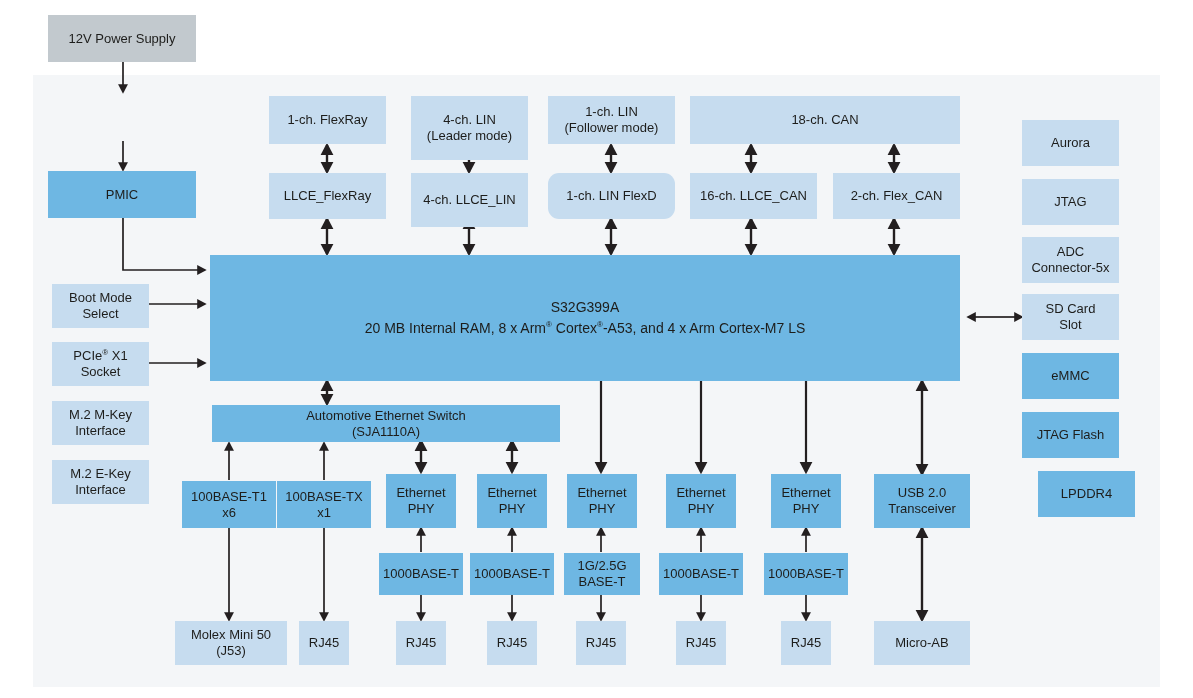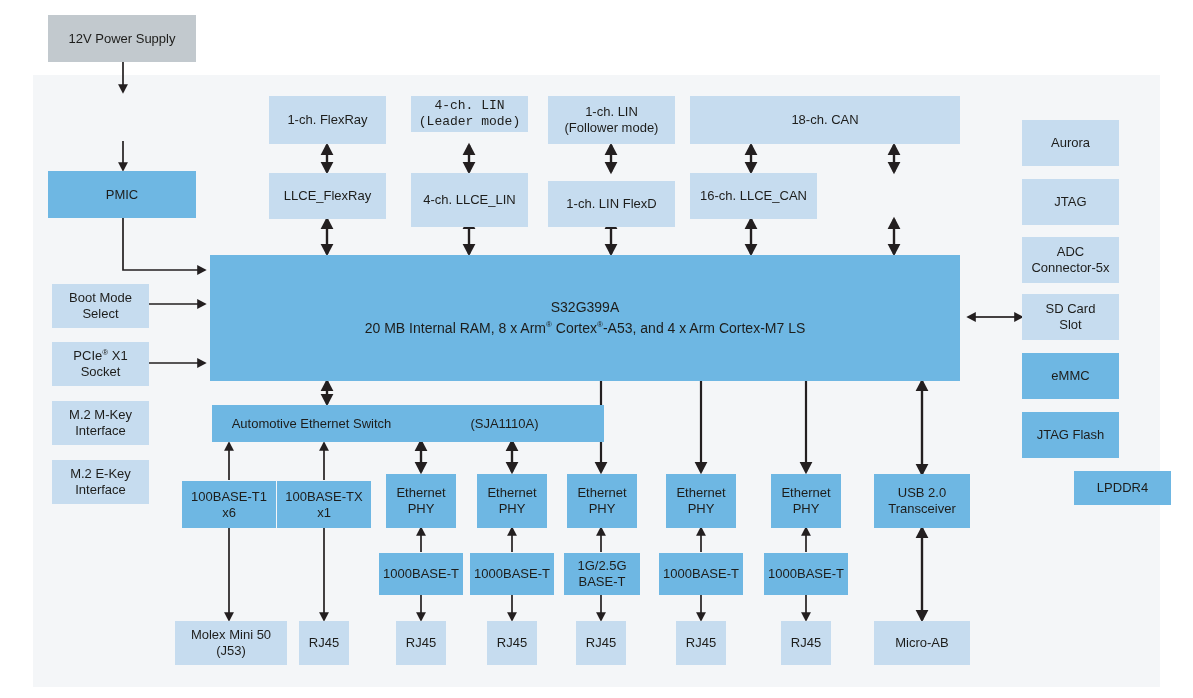--- a/index.html
+++ b/index.html
@@ -180,43 +180,46 @@
   <div class="blk light" style="left:52px;top:401px;width:97px;height:44px;">
     <span>M.2 M-Key<br>Interface</span>
   </div>
   <div class="blk light" style="left:52px;top:460px;width:97px;height:44px;">
     <span>M.2 E-Key<br>Interface</span>
   </div>
 
   <div class="blk light" style="left:269px;top:96px;width:117px;height:48px;">
     <span>1-ch. FlexRay</span>
   </div>
-  <div class="blk light" style="left:411px;top:96px;width:117px;height:36px;font-family:Liberation Mono, monospace;">
+  <div class="blk light" style="left:411px;top:96px;width:117px;height:64px;">
     <span>4-ch. LIN
 (Leader mode)</span>
   </div>
   <div class="blk light" style="left:548px;top:96px;width:127px;height:48px;">
     <span>1-ch. LIN
 (Follower mode)</span>
   </div>
   <div class="blk light" style="left:690px;top:96px;width:270px;height:48px;">
     <span>18-ch. CAN</span>
   </div>
 
   <div class="blk light" style="left:269px;top:173px;width:117px;height:46px;">
     <span>LLCE_FlexRay</span>
   </div>
   <div class="blk light" style="left:411px;top:173px;width:117px;height:54px;">
     <span>4-ch. LLCE_LIN</span>
   </div>
-  <div class="blk light" style="left:548px;top:181px;width:127px;height:46px;">
+  <div class="blk light" style="left:548px;top:173px;width:127px;height:46px;border-radius:11px;">
     <span>1-ch. LIN FlexD</span>
   </div>
   <div class="blk light" style="left:690px;top:173px;width:127px;height:46px;">
     <span>16-ch. LLCE_CAN</span>
+  </div>
+  <div class="blk light" style="left:833px;top:173px;width:127px;height:46px;">
+    <span>2-ch. Flex_CAN</span>
   </div>
 
   <div class="blk mid" id="soc" style="left:210px;top:255px;width:750px;height:126px;flex-direction:column;">
     <span class="l1">S32G399A</span>
     <span>20 MB Internal RAM, 8 x Arm<sup>®</sup> Cortex<sup>®</sup>-A53, and 4 x Arm Cortex-M7 LS</span>
   </div>
 
   <div class="blk light" style="left:1022px;top:120px;width:97px;height:46px;">
     <span>Aurora</span>
   </div>
@@ -228,25 +231,25 @@
   </div>
   <div class="blk light" style="left:1022px;top:294px;width:97px;height:46px;">
     <span>SD Card<br>Slot</span>
   </div>
   <div class="blk mid" style="left:1022px;top:353px;width:97px;height:46px;">
     <span>eMMC</span>
   </div>
   <div class="blk mid" style="left:1022px;top:412px;width:97px;height:46px;">
     <span>JTAG Flash</span>
   </div>
-  <div class="blk mid" style="left:1074px;top:471px;width:97px;height:34px;">
+  <div class="blk mid" style="left:1038px;top:471px;width:97px;height:46px;">
     <span>LPDDR4</span>
   </div>
 
-  <div class="blk mid" style="left:212px;top:405px;width:392px;height:37px;align-items:center;">
+  <div class="blk mid" style="left:212px;top:405px;width:348px;height:37px;flex-direction:column;align-items:center;">
     <span>Automotive Ethernet Switch</span>
     <span>(SJA1110A)</span>
   </div>
 
   <div class="blk mid" style="left:182px;top:481px;width:94px;height:47px;">
     <span>100BASE-T1<br>x6</span>
   </div>
   <div class="blk mid" style="left:277px;top:481px;width:94px;height:47px;">
     <span>100BASE-TX<br>x1</span>
   </div>

